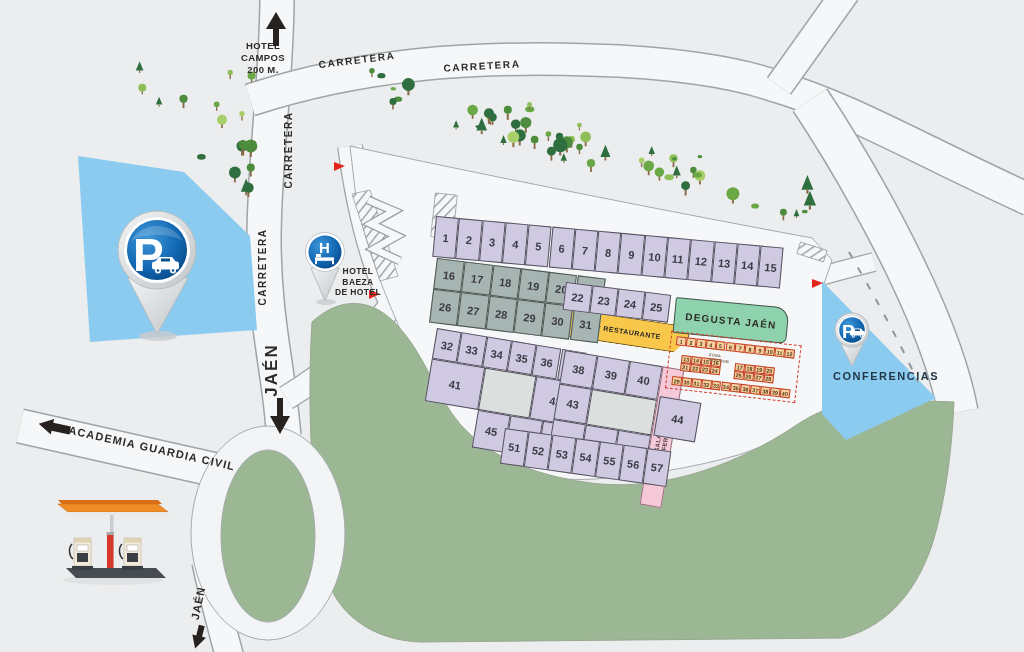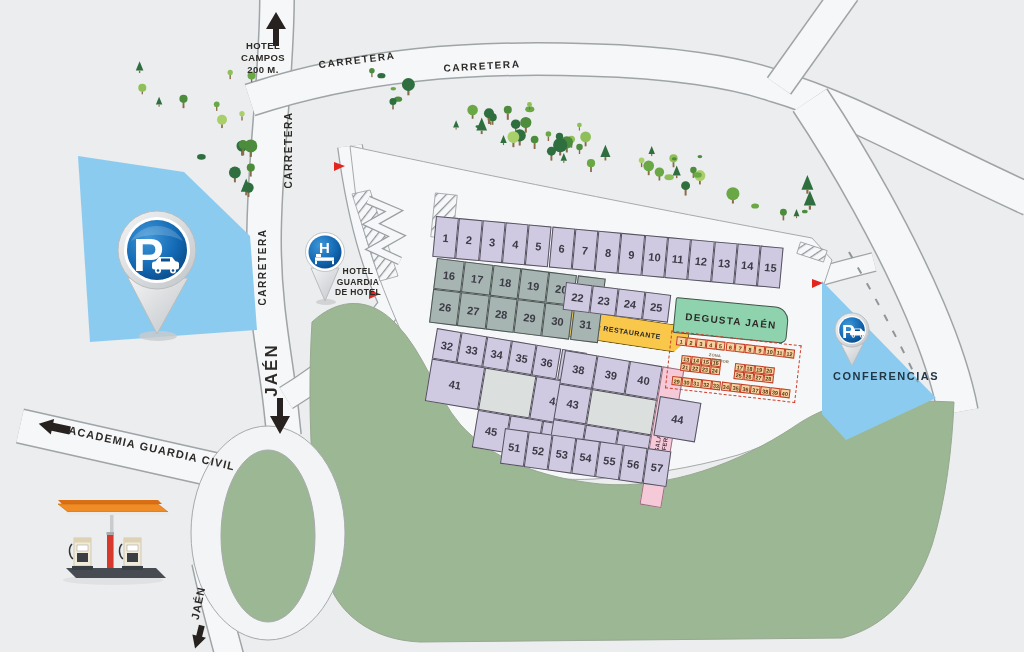--- a/index.html
+++ b/index.html
@@ -637,19 +637,19 @@
 <div class="lbl vlbl" style="left:288px;top:150px;font-size:10px;letter-spacing:1.6px;">CARRETERA</div>
 <div class="lbl vlbl" style="left:262px;top:267px;font-size:10px;letter-spacing:1.6px;">CARRETERA</div>
 
 <div class="lbl vlbl" style="left:272px;top:370px;font-size:17px;letter-spacing:2px;">JAÉN</div>
 <div class="lbl ctr" style="left:198px;top:603px;font-size:11px;letter-spacing:1px;transform:translate(-50%,-50%) rotate(-78deg);">JAÉN</div>
 
 <div class="lbl ctr" style="left:152px;top:448px;font-size:11px;letter-spacing:1.2px;transform:translate(-50%,-50%) rotate(12.5deg);">ACADEMIA GUARDIA CIVIL</div>
 
 <div class="lbl" style="left:322px;top:266px;width:72px;text-align:center;font-size:8.5px;line-height:10.5px;letter-spacing:.4px;white-space:normal;">
   <div>HOTEL</div>
-  <div>GUARDIA</div>
+  <div>BAEZA</div>
   <div>DE HOTEL</div>
 </div>
 
 <div class="lbl ctr" style="left:886px;top:376px;font-size:11px;letter-spacing:1.5px;color:#223646;">CONFERENCIAS</div>
 
 </div>
 
 </body></html>

